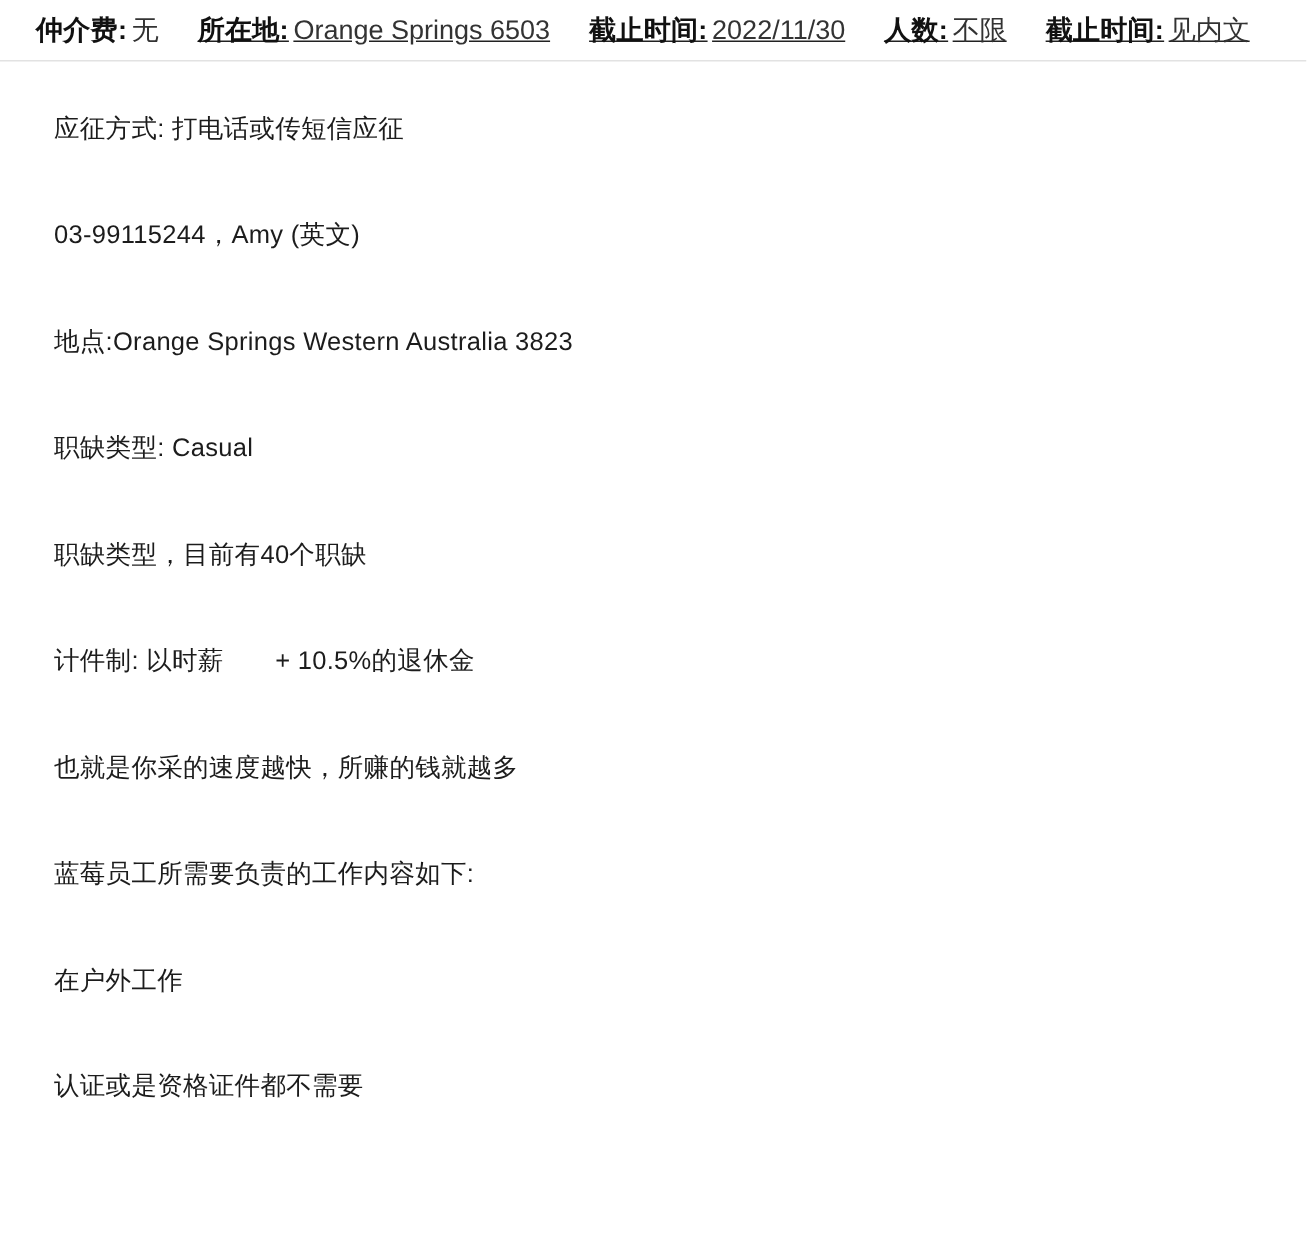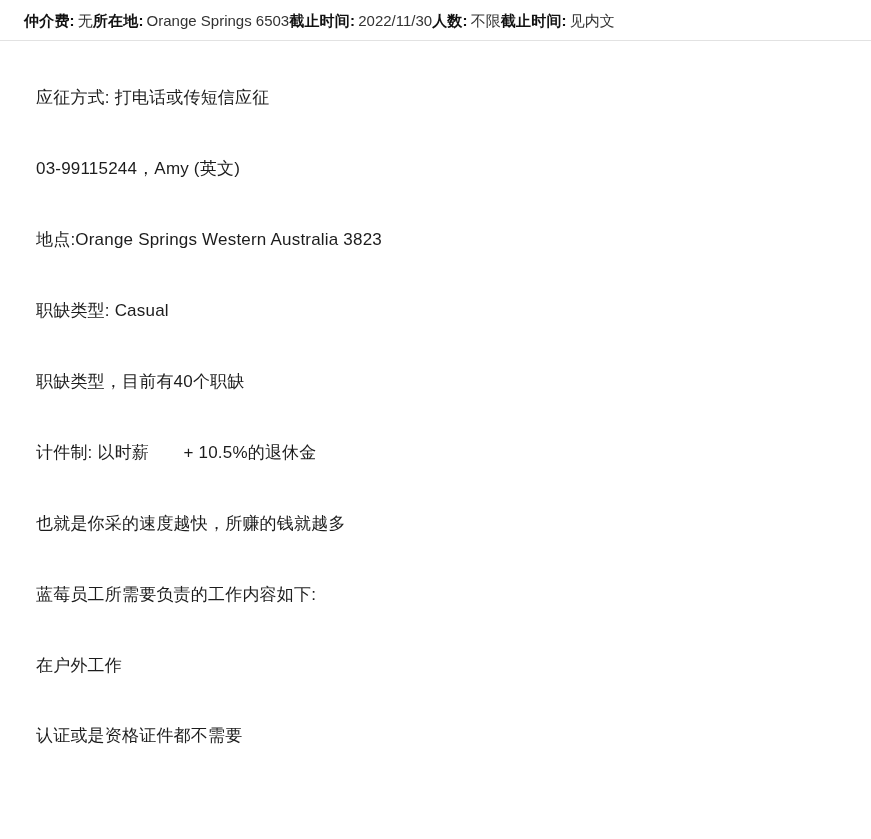--- a/index.html
+++ b/index.html
@@ -24,24 +24,26 @@
     display: flex;
     align-items: center;
     border-bottom: 1px solid #e2e2e2;
     background: #ffffff;
     white-space: nowrap;
     overflow: hidden;
   }
   .meta-item {
     display: flex;
     align-items: baseline;
-    font-size: 15px;
+    font-size: 18px;
     line-height: 1;
   }
   .meta-item + .meta-item {
+    margin-left: 26px;
+    text-decoration: underline;
   }
   .meta-label {
     font-weight: bold;
     color: #111111;
     letter-spacing: 0.2px;
   }
   .meta-value {
     color: #333333;
     margin-left: 3px;
   }
@@ -53,21 +55,21 @@
   }
   .para {
     font-size: 17px;
     line-height: 1.35;
     color: #1c1c1c;
     margin: 0 0 48px 0;
     letter-spacing: 0.2px;
     white-space: pre-wrap;
   }
   .para:first-child {
-    margin-top: 20px;
+    margin-top: 8px;
   }
 </style>
 </head>
 <body>
 
 <div class="meta-bar">
   <div class="meta-item">
     <span class="meta-label">仲介费:</span>
     <span class="meta-value">无</span>
   </div>

